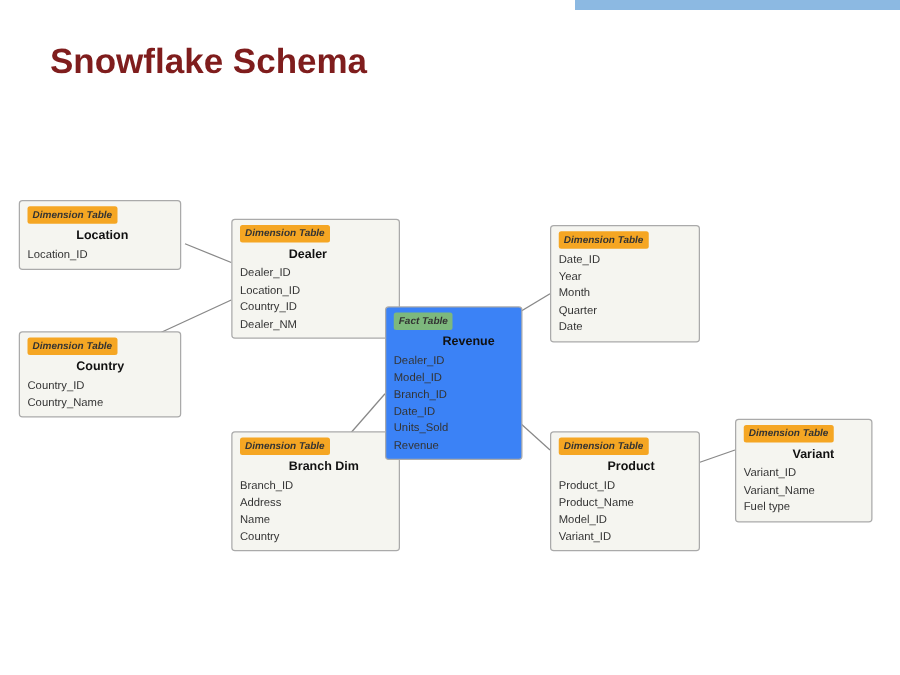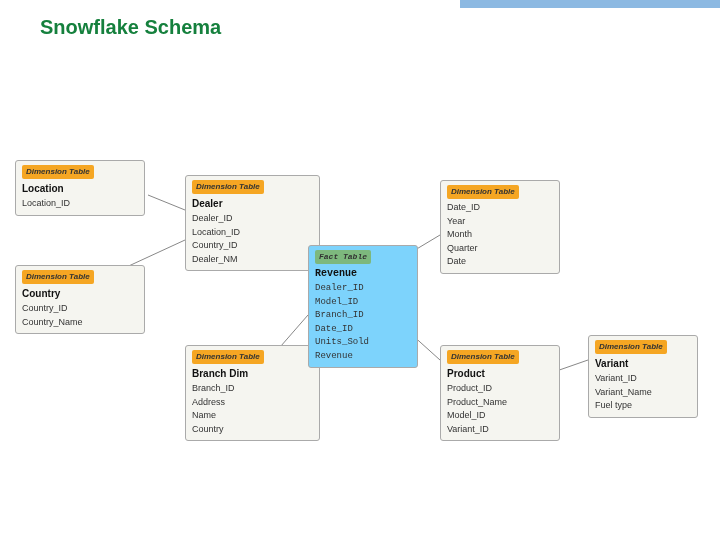--- a/index.html
+++ b/index.html
@@ -6,25 +6,25 @@
     body {
       width: 720px;
       height: 540px;
       background: #fff;
       font-family: Arial, sans-serif;
       overflow: hidden;
       position: relative;
     }
 
     .page-title {
-      font-size: 20px;
+      font-size: 28px;
       font-weight: bold;
-      color: #15803d;
+      color: #7f1d1d;
       position: absolute;
-      top: 16px;
+      top: 33px;
       left: 40px;
     }
 
     .schema-container {
       position: absolute;
       top: 80px;
       left: 0;
       width: 720px;
       height: 460px;
     }
@@ -65,25 +65,25 @@
       color: #333;
       line-height: 1.5;
     }
 
     .table-box .table-name {
       font-weight: bold;
       font-size: 10px;
       color: #111;
       display: block;
       margin-bottom: 1px;
+      margin-left: 39px;
     }
 
     .fact-box {
-      background: #7dd3fc;
-      font-family: Liberation Mono, monospace;
+      background: #3b82f6;
     }
 
     
     .connectors {
       position: absolute;
       top: 0; left: 0;
       width: 720px;
       height: 460px;
       pointer-events: none;
     }

